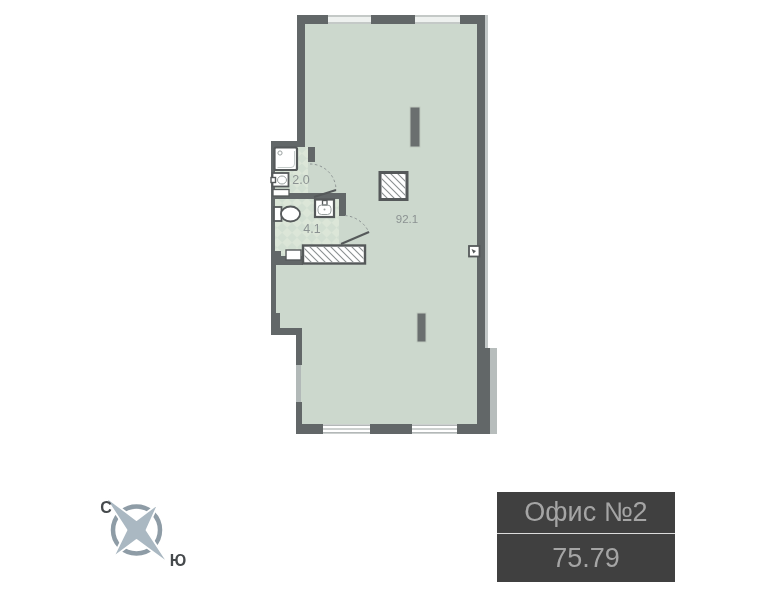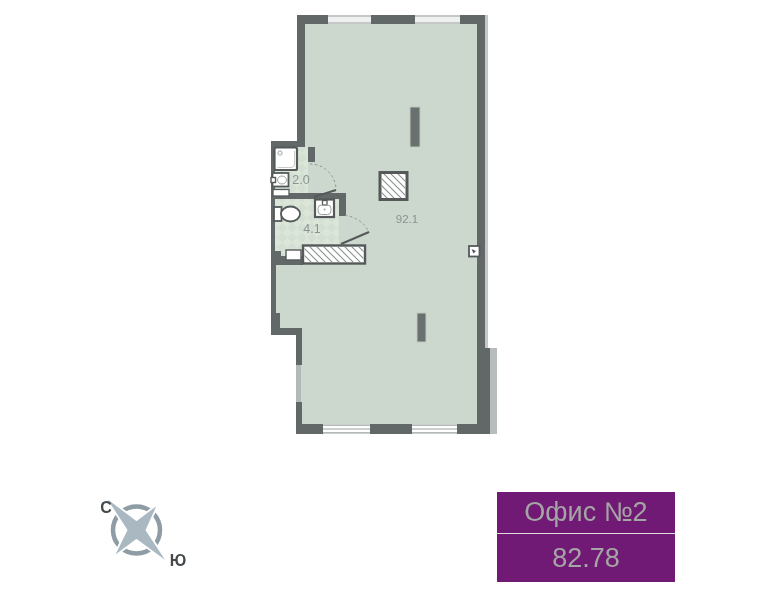--- a/index.html
+++ b/index.html
@@ -11,21 +11,21 @@
   .room-label{
     font-family:"Liberation Sans",sans-serif;
     fill:#8b9292;
   }
   .compass-letter{
     font-family:"Liberation Sans",sans-serif;
     font-weight:bold;fill:#45494c;font-size:16px;
   }
   .unit-card{
     position:absolute;left:497px;top:492px;width:178px;height:90px;
-    background:#701a75;display:flex;flex-direction:column;
+    background:#404040;display:flex;flex-direction:column;
   }
   .unit-card .title-row{
     height:41px;display:flex;align-items:center;justify-content:center;
     border-bottom:1px solid #dcdcdc;
     color:#a5a5a5;font-size:27px;line-height:1;
   }
   .unit-card .area-row{
     flex:1;display:flex;align-items:center;justify-content:center;
     color:#a5a5a5;font-size:27px;line-height:1;
   }
@@ -162,14 +162,14 @@
   <g>
     <circle cx="136.5" cy="530" r="23.5" fill="none" stroke="#8e9ca6" stroke-width="4.5"></circle>
     <polygon points="104,495.5 136.5,520 158.5,503.5 146.5,530 168.5,563.5 136.5,540 113,557.5 126.5,530" fill="#aab8c2" stroke="#ffffff" stroke-width="1.8" stroke-linejoin="round"></polygon>
     <text class="compass-letter" x="106" y="513" text-anchor="middle">С</text>
     <text class="compass-letter" x="178" y="566" text-anchor="middle">Ю</text>
   </g>
 </svg>
 
 <div class="unit-card">
   <div class="title-row">Офис №2</div>
-  <div class="area-row">82.78</div>
+  <div class="area-row">75.79</div>
 </div>
 
 </body></html>

